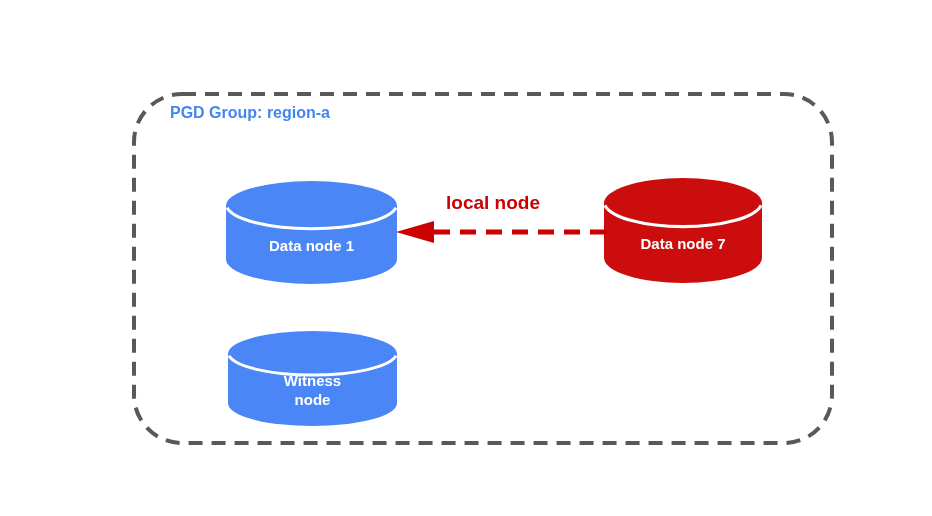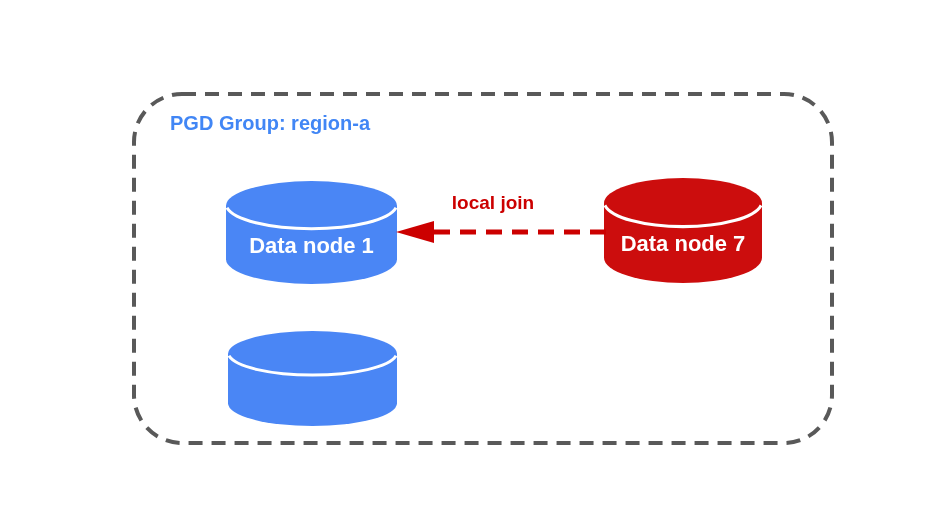--- a/index.html
+++ b/index.html
@@ -15,36 +15,36 @@
   .frame { position: absolute; left: 131px; top: 91px; }
   .frame-rect {
     fill: none;
     stroke: var(--border-gray, #595959);
     stroke-width: 4;
     stroke-dasharray: 14 9;
   }
 
   
   .title {
-    position: absolute; left: 170px; top: 112px;
-    font-size: 20px; font-weight: bold;
+    position: absolute; left: 170px; top: 104px;
+    font-size: 16px; font-weight: bold;
     color: var(--title-blue, #4186F5);
     white-space: nowrap;
   }
 
   
   .node { position: absolute; }
   .cyl { position: absolute; left: 0; top: 0; width: 100%; height: 100%; display: block; }
   .shine { stroke: #ffffff; stroke-width: 3; fill: none; }
   .node-label {
     position: absolute; left: 0; right: 0; top: 40%; bottom: 14%;
     display: flex; align-items: center; justify-content: center;
     text-align: center;
     color: var(--node-text, #ffffff);
-    font-weight: bold; font-size: 22px; line-height: 1.25;
+    font-weight: bold; font-size: 15px; line-height: 1.25;
   }
   .wrap2 .node-label { left: 22%; right: 22%; }
 
   
   .edge { position: absolute; left: 396px; top: 220px; }
   .edge-line { stroke: var(--edge-red, #CC0000); stroke-width: 5; stroke-dasharray: 16 10; }
   .edge-head { fill: var(--edge-red, #CC0000); }
   .edge-label {
     position: absolute; left: 429px; top: 192px; width: 128px;
     text-align: center; font-size: 19px; font-weight: bold;
@@ -86,21 +86,22 @@
   </div>
 
   <div class="node wrap2" style="left:228px; top:331px; width:169px; height:95px;">
     <svg class="cyl" viewBox="0 0 170 100" preserveAspectRatio="none">
       <g fill="#4A86F5">
         <path d="M0,24 L0,76 A85,24 0 0 0 170,76 L170,24 Z"></path>
         <ellipse cx="85" cy="24" rx="85" ry="24"></ellipse>
         <path class="shine" d="M1,26 A85,24 0 0 0 169,26"></path>
       </g>
     </svg>
+    <div class="node-label">Witness node</div>
   </div>
 
-  <div class="edge-label">local join</div>
+  <div class="edge-label">local node</div>
   <svg class="edge" width="212" height="24">
     <line class="edge-line" x1="38" y1="12" x2="210" y2="12"></line>
     <polygon class="edge-head" points="0,12 38,1 38,23"></polygon>
   </svg>
 
 </div>
 
 </body></html>

